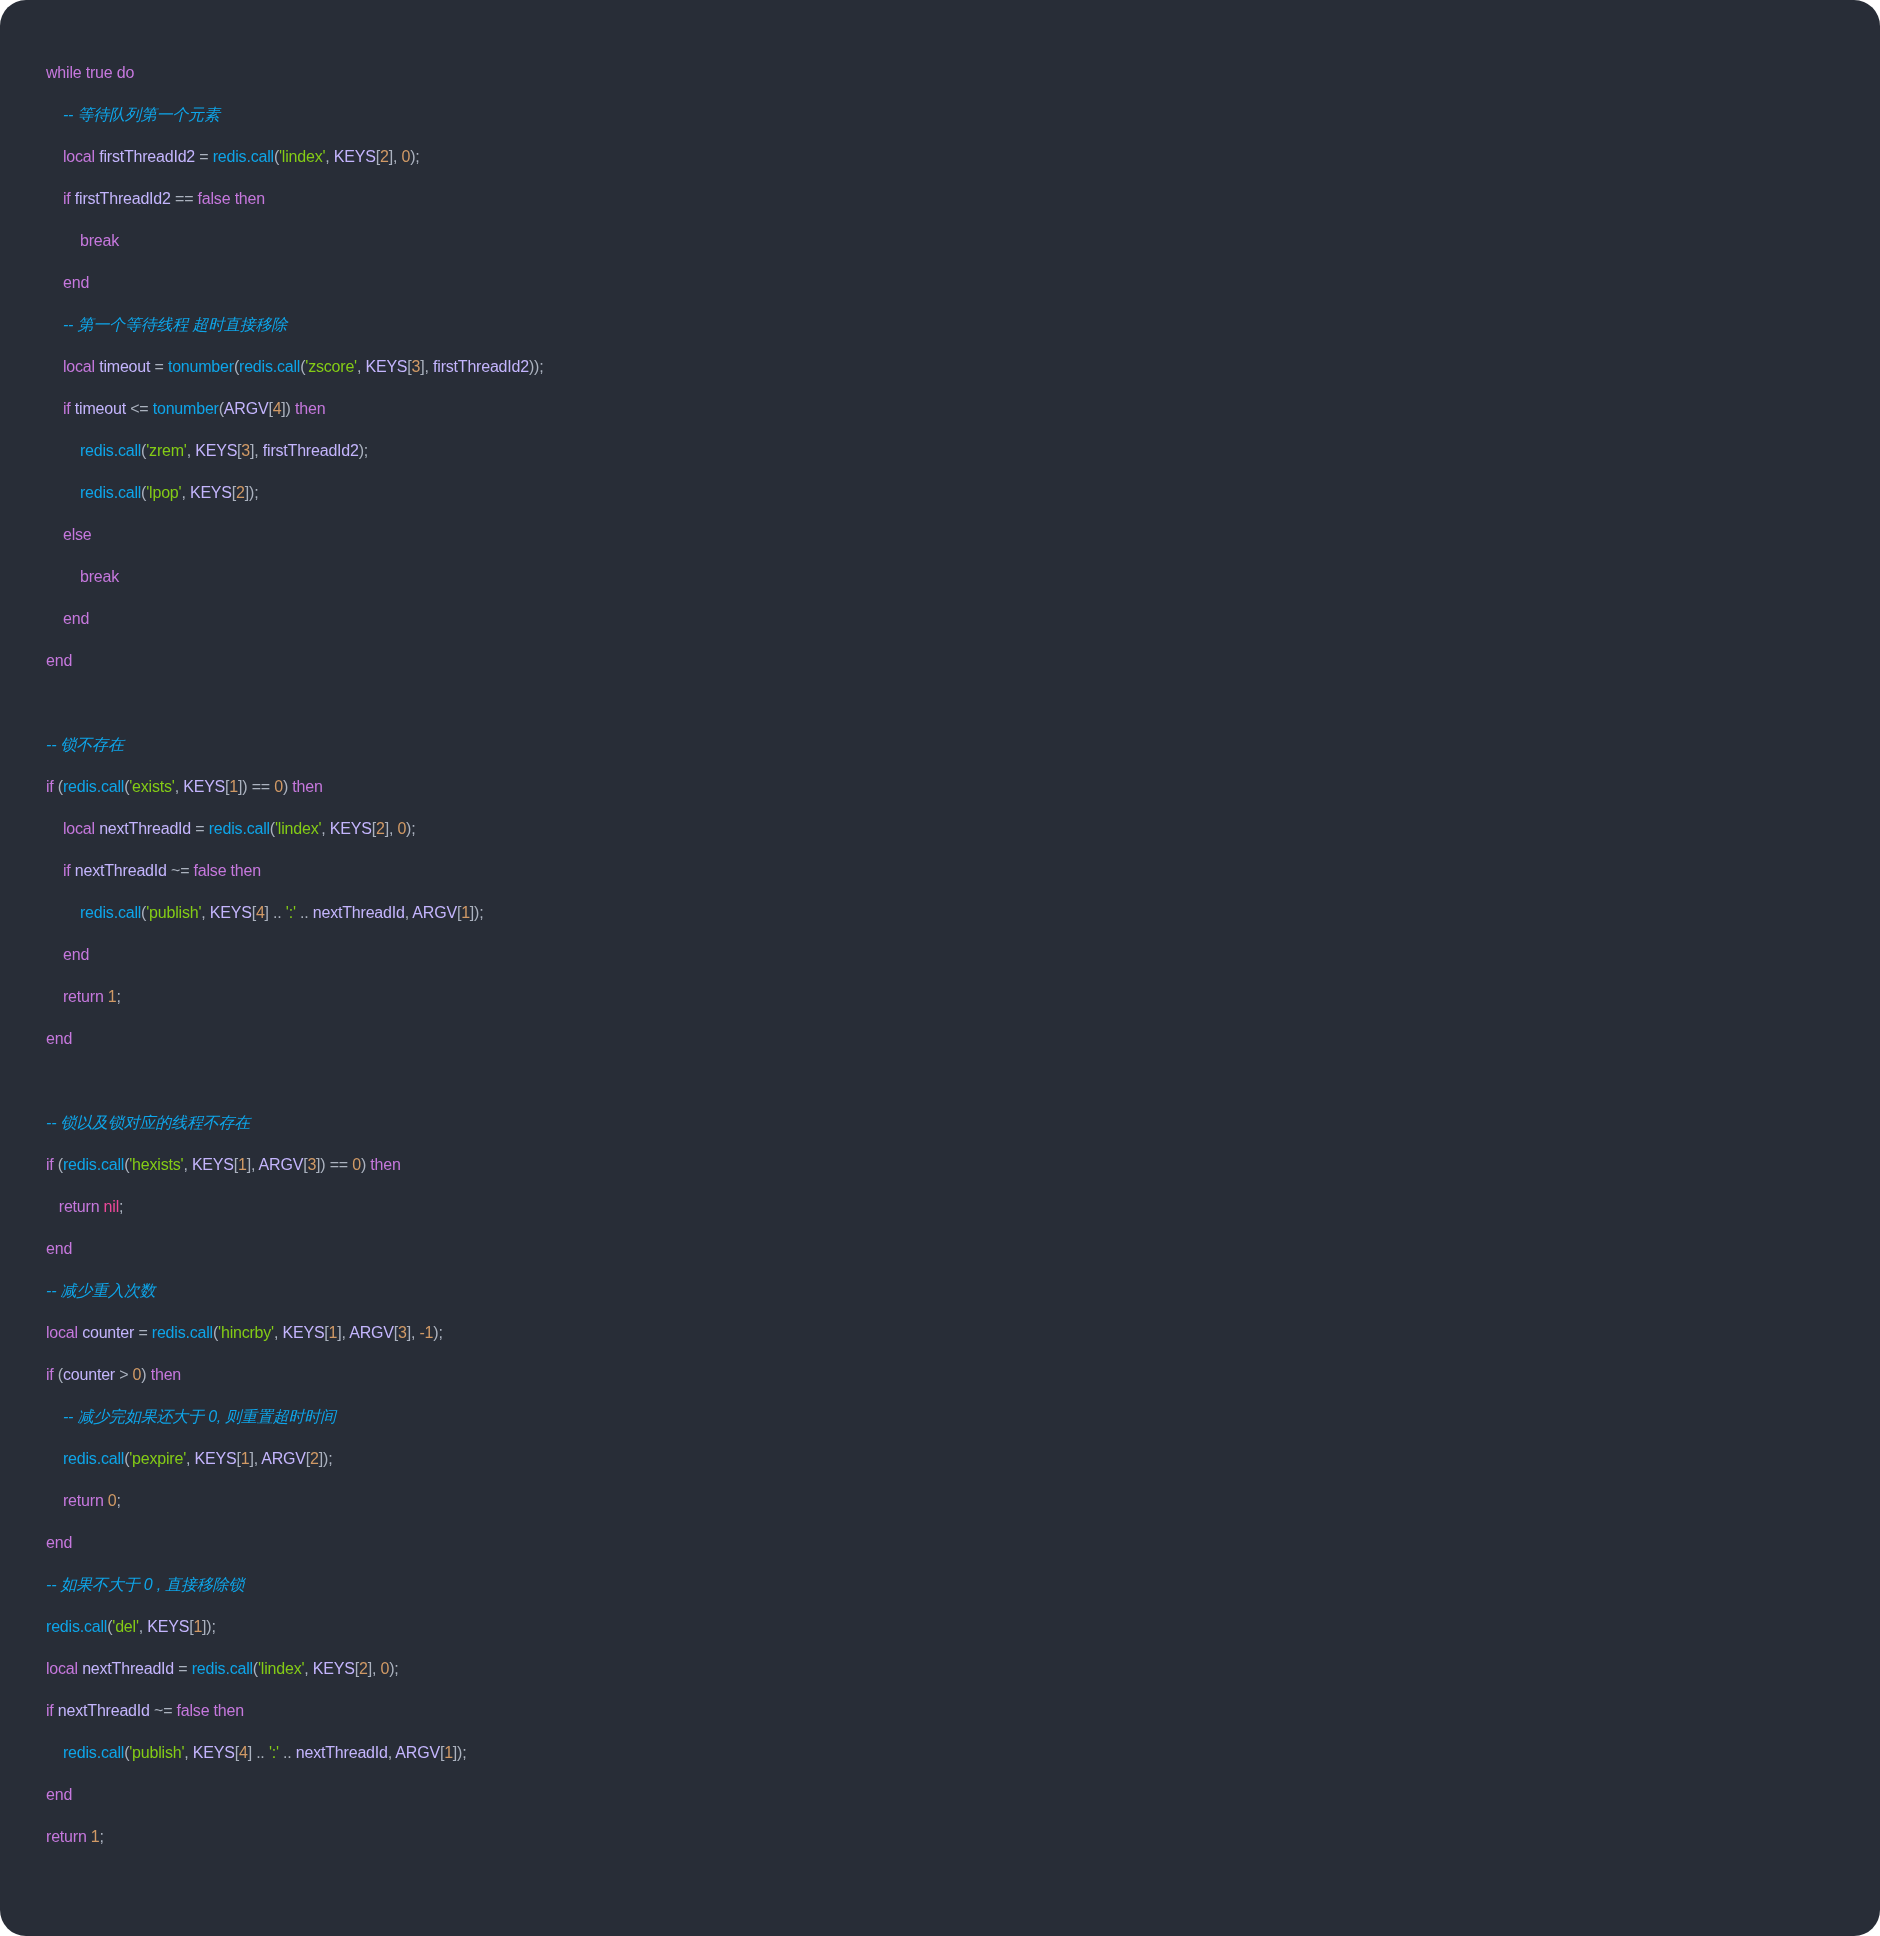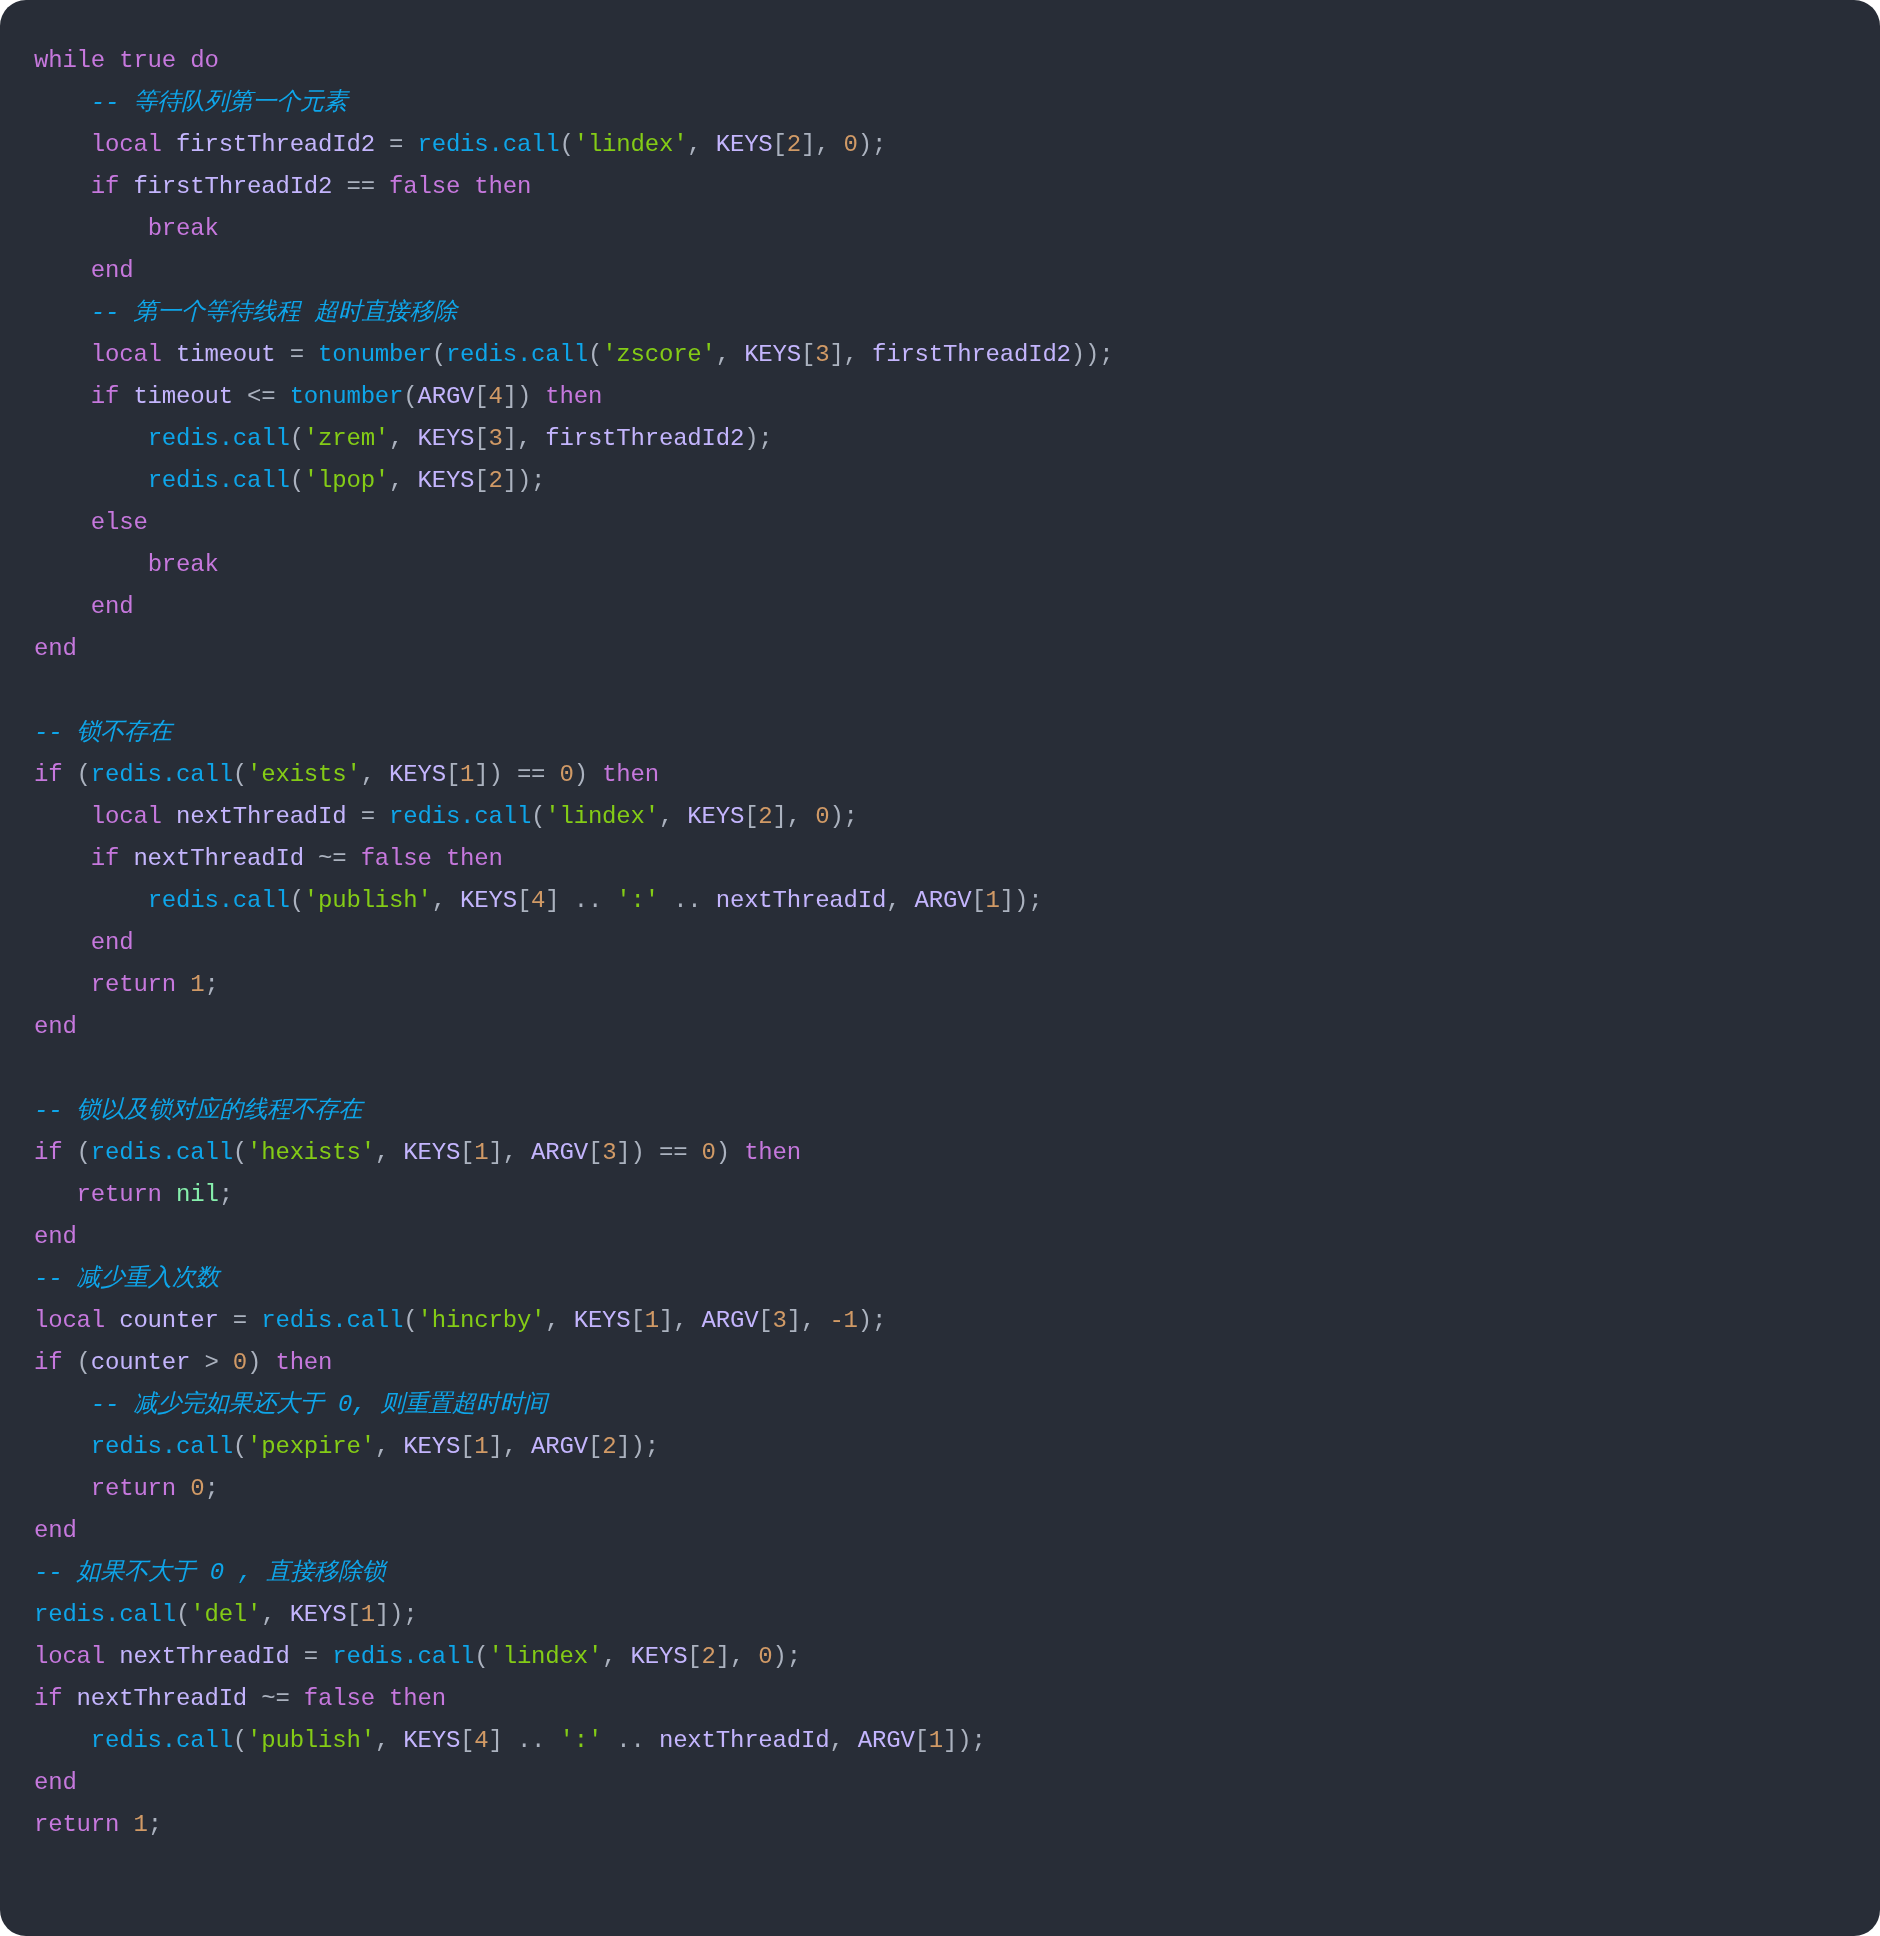--- a/index.html
+++ b/index.html
@@ -20,24 +20,24 @@
     top: 0;
     width: 1880px;
     height: 1936px;
     box-sizing: border-box;
     background: #282d37;
     border-radius: 26px;
     padding: 36px 0 0 30px;
     overflow: hidden;
   }
   pre#code-block {
-    margin: 4px;
+    margin: 16px;
     padding: 0;
-    font-family: Liberation Mono, monospace;
-    font-size: 24px;
+    font-family: Liberation Sans, sans-serif;
+    font-size: 16px;
     line-height: 42px;
     letter-spacing: -0.2px;
     white-space: pre;
     tab-size: 4;
     color: #abb2bf;
     font-weight: 400;
   }
   pre#code-block .ln { display: block; min-height: 42px; }
 
   
@@ -46,18 +46,18 @@
   .nil  { color: #e06c9a; }              
   .fn   { color: #e06c75; }              
   .str  { color: #98c379; }              
   .num  { color: #d19a66; }              
   .var  { color: #e06c75; }              
   .punc { color: #abb2bf; }              
   .brk  { color: #abb2bf; }              
   .op   { color: #abb2bf; }              
   .cmt  { color: #7f848e; font-style: italic; }  
 </style>
-<style>#code-block .kw{color:#c678dd;}#code-block .bool{color:#c678dd;}#code-block .nil{color:#86efac;}#code-block .fn{color:#0ea5e9;}#code-block .str{color:#84cc16;}#code-block .num{color:#d19a66;}#code-block .var{color:#c4b5fd;}#code-block .punc{color:#abb2bf;}#code-block .brk{color:#abb2bf;}#code-block .op{color:#abb2bf;}#code-block .cmt{color:#0ea5e9;}</style></head>
+<style>#code-block .kw{color:#c678dd;}#code-block .bool{color:#c678dd;}#code-block .nil{color:#ec4899;}#code-block .fn{color:#0ea5e9;}#code-block .str{color:#84cc16;}#code-block .num{color:#d19a66;}#code-block .var{color:#c4b5fd;}#code-block .punc{color:#abb2bf;}#code-block .brk{color:#abb2bf;}#code-block .op{color:#abb2bf;}#code-block .cmt{color:#0ea5e9;}</style></head>
 <body>
 
 <div id="code-card" style="background: rgb(40, 45, 55); border-radius: 26px;">
   <pre id="code-block" style="color: rgb(171, 178, 191);"><span class="ln"><span class="kw">while</span><span class="punc"> </span><span class="bool">true</span><span class="punc"> </span><span class="kw">do</span></span><span class="ln"><span class="punc">    </span><span class="cmt">-- 等待队列第一个元素</span></span><span class="ln"><span class="punc">    </span><span class="kw">local</span><span class="punc"> </span><span class="var">firstThreadId2</span><span class="punc"> </span><span class="op">=</span><span class="punc"> </span><span class="fn">redis.call</span><span class="punc">(</span><span class="str">'lindex'</span><span class="punc">, </span><span class="var">KEYS</span><span class="brk">[</span><span class="num">2</span><span class="brk">]</span><span class="punc">, </span><span class="num">0</span><span class="punc">);</span></span><span class="ln"><span class="punc">    </span><span class="kw">if</span><span class="punc"> </span><span class="var">firstThreadId2</span><span class="punc"> </span><span class="op">==</span><span class="punc"> </span><span class="bool">false</span><span class="punc"> </span><span class="kw">then</span></span><span class="ln"><span class="punc">        </span><span class="kw">break</span></span><span class="ln"><span class="punc">    </span><span class="kw">end</span></span><span class="ln"><span class="punc">    </span><span class="cmt">-- 第一个等待线程 超时直接移除</span></span><span class="ln"><span class="punc">    </span><span class="kw">local</span><span class="punc"> </span><span class="var">timeout</span><span class="punc"> </span><span class="op">=</span><span class="punc"> </span><span class="fn">tonumber</span><span class="punc">(</span><span class="fn">redis.call</span><span class="punc">(</span><span class="str">'zscore'</span><span class="punc">, </span><span class="var">KEYS</span><span class="brk">[</span><span class="num">3</span><span class="brk">]</span><span class="punc">, </span><span class="var">firstThreadId2</span><span class="punc">));</span></span><span class="ln"><span class="punc">    </span><span class="kw">if</span><span class="punc"> </span><span class="var">timeout</span><span class="punc"> </span><span class="op">&lt;=</span><span class="punc"> </span><span class="fn">tonumber</span><span class="punc">(</span><span class="var">ARGV</span><span class="brk">[</span><span class="num">4</span><span class="brk">]</span><span class="punc">)</span><span class="punc"> </span><span class="kw">then</span></span><span class="ln"><span class="punc">        </span><span class="fn">redis.call</span><span class="punc">(</span><span class="str">'zrem'</span><span class="punc">, </span><span class="var">KEYS</span><span class="brk">[</span><span class="num">3</span><span class="brk">]</span><span class="punc">, </span><span class="var">firstThreadId2</span><span class="punc">);</span></span><span class="ln"><span class="punc">        </span><span class="fn">redis.call</span><span class="punc">(</span><span class="str">'lpop'</span><span class="punc">, </span><span class="var">KEYS</span><span class="brk">[</span><span class="num">2</span><span class="brk">]</span><span class="punc">);</span></span><span class="ln"><span class="punc">    </span><span class="kw">else</span></span><span class="ln"><span class="punc">        </span><span class="kw">break</span></span><span class="ln"><span class="punc">    </span><span class="kw">end</span></span><span class="ln"><span class="kw">end</span></span><span class="ln">&nbsp;</span><span class="ln"><span class="cmt">-- 锁不存在</span></span><span class="ln"><span class="kw">if</span><span class="punc"> (</span><span class="fn">redis.call</span><span class="punc">(</span><span class="str">'exists'</span><span class="punc">, </span><span class="var">KEYS</span><span class="brk">[</span><span class="num">1</span><span class="brk">]</span><span class="punc">) </span><span class="op">==</span><span class="punc"> </span><span class="num">0</span><span class="punc">) </span><span class="kw">then</span></span><span class="ln"><span class="punc">    </span><span class="kw">local</span><span class="punc"> </span><span class="var">nextThreadId</span><span class="punc"> </span><span class="op">=</span><span class="punc"> </span><span class="fn">redis.call</span><span class="punc">(</span><span class="str">'lindex'</span><span class="punc">, </span><span class="var">KEYS</span><span class="brk">[</span><span class="num">2</span><span class="brk">]</span><span class="punc">, </span><span class="num">0</span><span class="punc">);</span></span><span class="ln"><span class="punc">    </span><span class="kw">if</span><span class="punc"> </span><span class="var">nextThreadId</span><span class="punc"> </span><span class="op">~=</span><span class="punc"> </span><span class="bool">false</span><span class="punc"> </span><span class="kw">then</span></span><span class="ln"><span class="punc">        </span><span class="fn">redis.call</span><span class="punc">(</span><span class="str">'publish'</span><span class="punc">, </span><span class="var">KEYS</span><span class="brk">[</span><span class="num">4</span><span class="brk">]</span><span class="punc"> </span><span class="op">..</span><span class="punc"> </span><span class="str">':'</span><span class="punc"> </span><span class="op">..</span><span class="punc"> </span><span class="var">nextThreadId</span><span class="punc">, </span><span class="var">ARGV</span><span class="brk">[</span><span class="num">1</span><span class="brk">]</span><span class="punc">);</span></span><span class="ln"><span class="punc">    </span><span class="kw">end</span></span><span class="ln"><span class="punc">    </span><span class="kw">return</span><span class="punc"> </span><span class="num">1</span><span class="punc">;</span></span><span class="ln"><span class="kw">end</span></span><span class="ln">&nbsp;</span><span class="ln"><span class="cmt">-- 锁以及锁对应的线程不存在</span></span><span class="ln"><span class="kw">if</span><span class="punc"> (</span><span class="fn">redis.call</span><span class="punc">(</span><span class="str">'hexists'</span><span class="punc">, </span><span class="var">KEYS</span><span class="brk">[</span><span class="num">1</span><span class="brk">]</span><span class="punc">, </span><span class="var">ARGV</span><span class="brk">[</span><span class="num">3</span><span class="brk">]</span><span class="punc">) </span><span class="op">==</span><span class="punc"> </span><span class="num">0</span><span class="punc">) </span><span class="kw">then</span></span><span class="ln"><span class="punc">   </span><span class="kw">return</span><span class="punc"> </span><span class="nil">nil</span><span class="punc">;</span></span><span class="ln"><span class="kw">end</span></span><span class="ln"><span class="cmt">-- 减少重入次数</span></span><span class="ln"><span class="kw">local</span><span class="punc"> </span><span class="var">counter</span><span class="punc"> </span><span class="op">=</span><span class="punc"> </span><span class="fn">redis.call</span><span class="punc">(</span><span class="str">'hincrby'</span><span class="punc">, </span><span class="var">KEYS</span><span class="brk">[</span><span class="num">1</span><span class="brk">]</span><span class="punc">, </span><span class="var">ARGV</span><span class="brk">[</span><span class="num">3</span><span class="brk">]</span><span class="punc">, </span><span class="num">-1</span><span class="punc">);</span></span><span class="ln"><span class="kw">if</span><span class="punc"> (</span><span class="var">counter</span><span class="punc"> </span><span class="op">&gt;</span><span class="punc"> </span><span class="num">0</span><span class="punc">) </span><span class="kw">then</span></span><span class="ln"><span class="punc">    </span><span class="cmt">-- 减少完如果还大于 0, 则重置超时时间</span></span><span class="ln"><span class="punc">    </span><span class="fn">redis.call</span><span class="punc">(</span><span class="str">'pexpire'</span><span class="punc">, </span><span class="var">KEYS</span><span class="brk">[</span><span class="num">1</span><span class="brk">]</span><span class="punc">, </span><span class="var">ARGV</span><span class="brk">[</span><span class="num">2</span><span class="brk">]</span><span class="punc">);</span></span><span class="ln"><span class="punc">    </span><span class="kw">return</span><span class="punc"> </span><span class="num">0</span><span class="punc">;</span></span><span class="ln"><span class="kw">end</span></span><span class="ln"><span class="cmt">-- 如果不大于 0 , 直接移除锁</span></span><span class="ln"><span class="fn">redis.call</span><span class="punc">(</span><span class="str">'del'</span><span class="punc">, </span><span class="var">KEYS</span><span class="brk">[</span><span class="num">1</span><span class="brk">]</span><span class="punc">);</span></span><span class="ln"><span class="kw">local</span><span class="punc"> </span><span class="var">nextThreadId</span><span class="punc"> </span><span class="op">=</span><span class="punc"> </span><span class="fn">redis.call</span><span class="punc">(</span><span class="str">'lindex'</span><span class="punc">, </span><span class="var">KEYS</span><span class="brk">[</span><span class="num">2</span><span class="brk">]</span><span class="punc">, </span><span class="num">0</span><span class="punc">);</span></span><span class="ln"><span class="kw">if</span><span class="punc"> </span><span class="var">nextThreadId</span><span class="punc"> </span><span class="op">~=</span><span class="punc"> </span><span class="bool">false</span><span class="punc"> </span><span class="kw">then</span></span><span class="ln"><span class="punc">    </span><span class="fn">redis.call</span><span class="punc">(</span><span class="str">'publish'</span><span class="punc">, </span><span class="var">KEYS</span><span class="brk">[</span><span class="num">4</span><span class="brk">]</span><span class="punc"> </span><span class="op">..</span><span class="punc"> </span><span class="str">':'</span><span class="punc"> </span><span class="op">..</span><span class="punc"> </span><span class="var">nextThreadId</span><span class="punc">, </span><span class="var">ARGV</span><span class="brk">[</span><span class="num">1</span><span class="brk">]</span><span class="punc">);</span></span><span class="ln"><span class="kw">end</span></span><span class="ln"><span class="kw">return</span><span class="punc"> </span><span class="num">1</span><span class="punc">;</span></span></pre>
 </div>
 
 </body></html>

